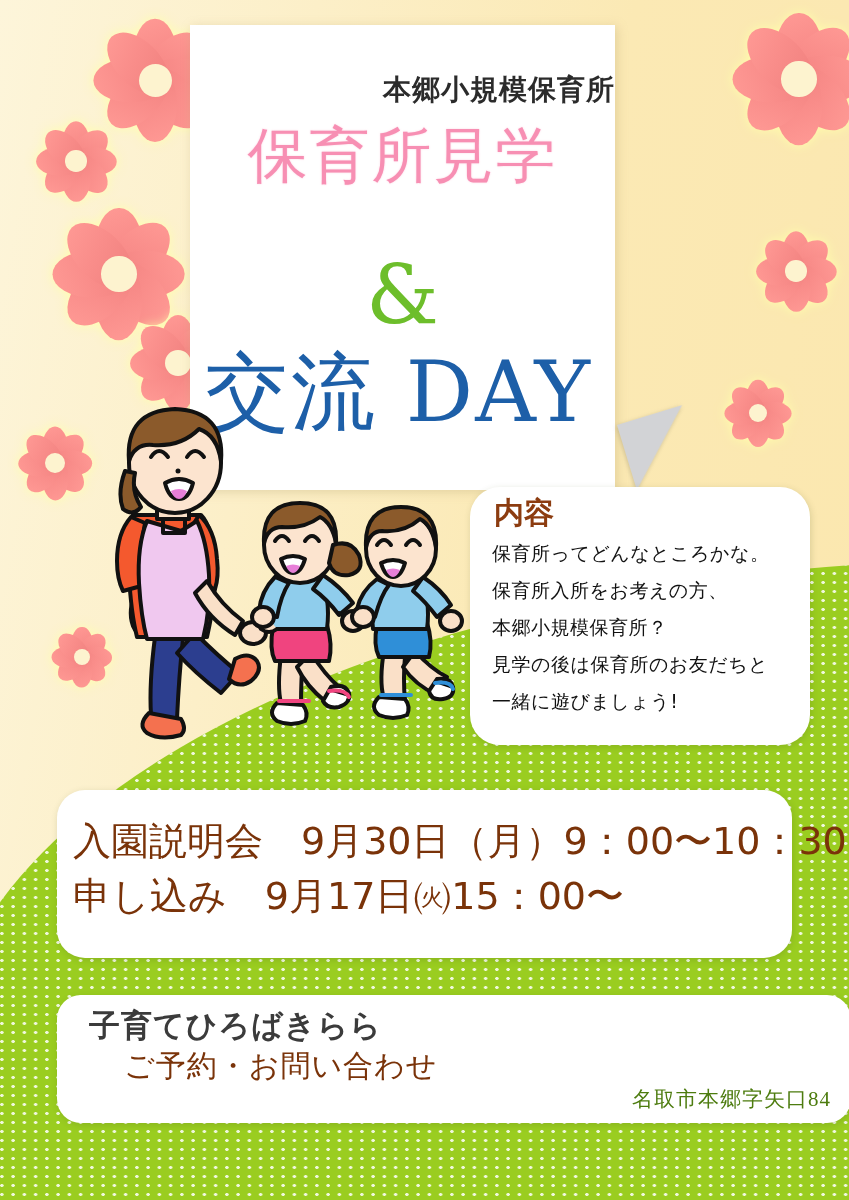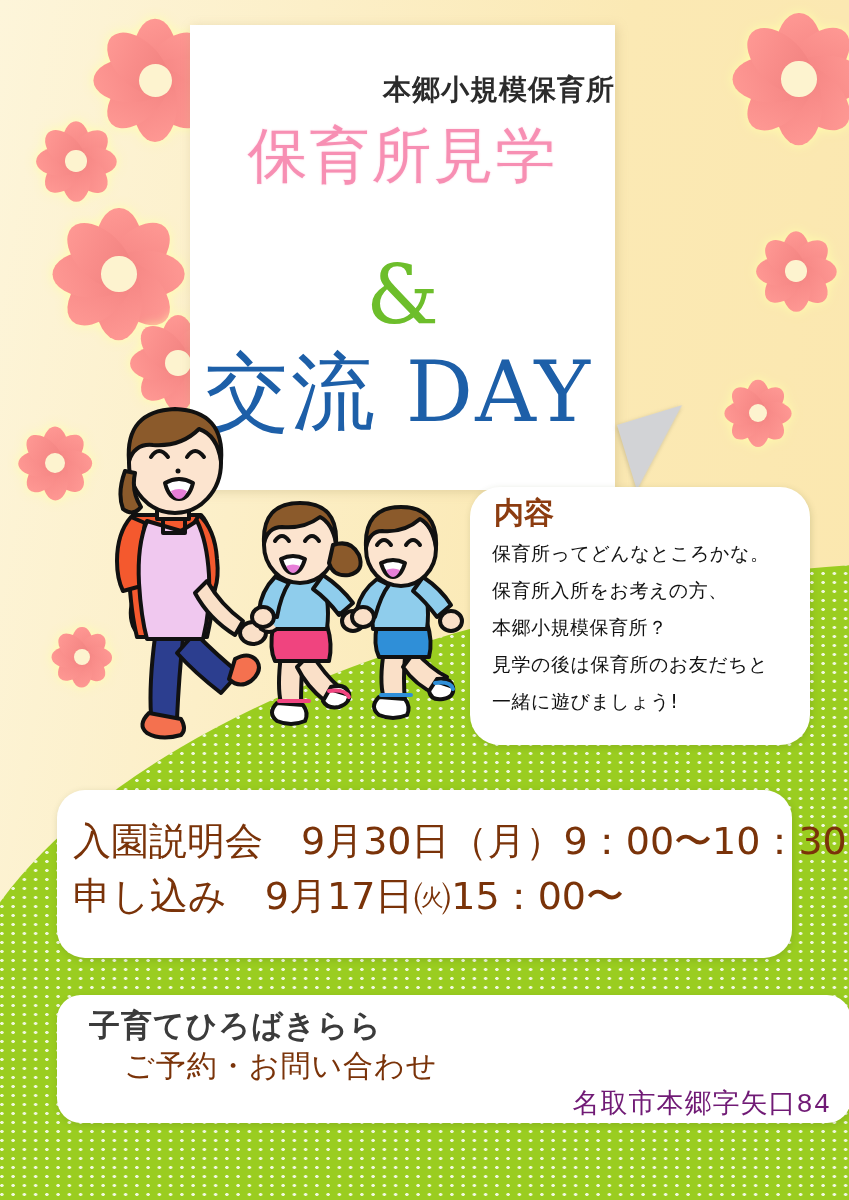--- a/index.html
+++ b/index.html
@@ -119,22 +119,22 @@
   .contact-row{
     position:absolute;left:36px;top:51px;right:18px;
     font-family:"DejaVu Sans", sans-serif;
     font-size:30px;color:#7a3309;white-space:nowrap;
     display:flex;align-items:baseline;margin-left:31px;
   }
   .contact-row .label{letter-spacing:1px;}
   .contact-row .tel{margin-left:26px;letter-spacing:0px;}
   .addr{
     position:absolute;right:20px;top:90px;
-    font-family:Liberation Mono, monospace;
-    font-size:27px;color:#701a75;letter-spacing:1px;white-space:nowrap;
+    font-family:Liberation Serif, serif;
+    font-size:21px;color:#4d7c0f;letter-spacing:1px;white-space:nowrap;
   }
 </style>
 </head>
 <body>
 
 <div class="poster">
 
   <div id="flower-layer">
       <div class="flower" style="left: 100px; top: 25px; width: 110px; height: 110px;">
         <div class="petals">

